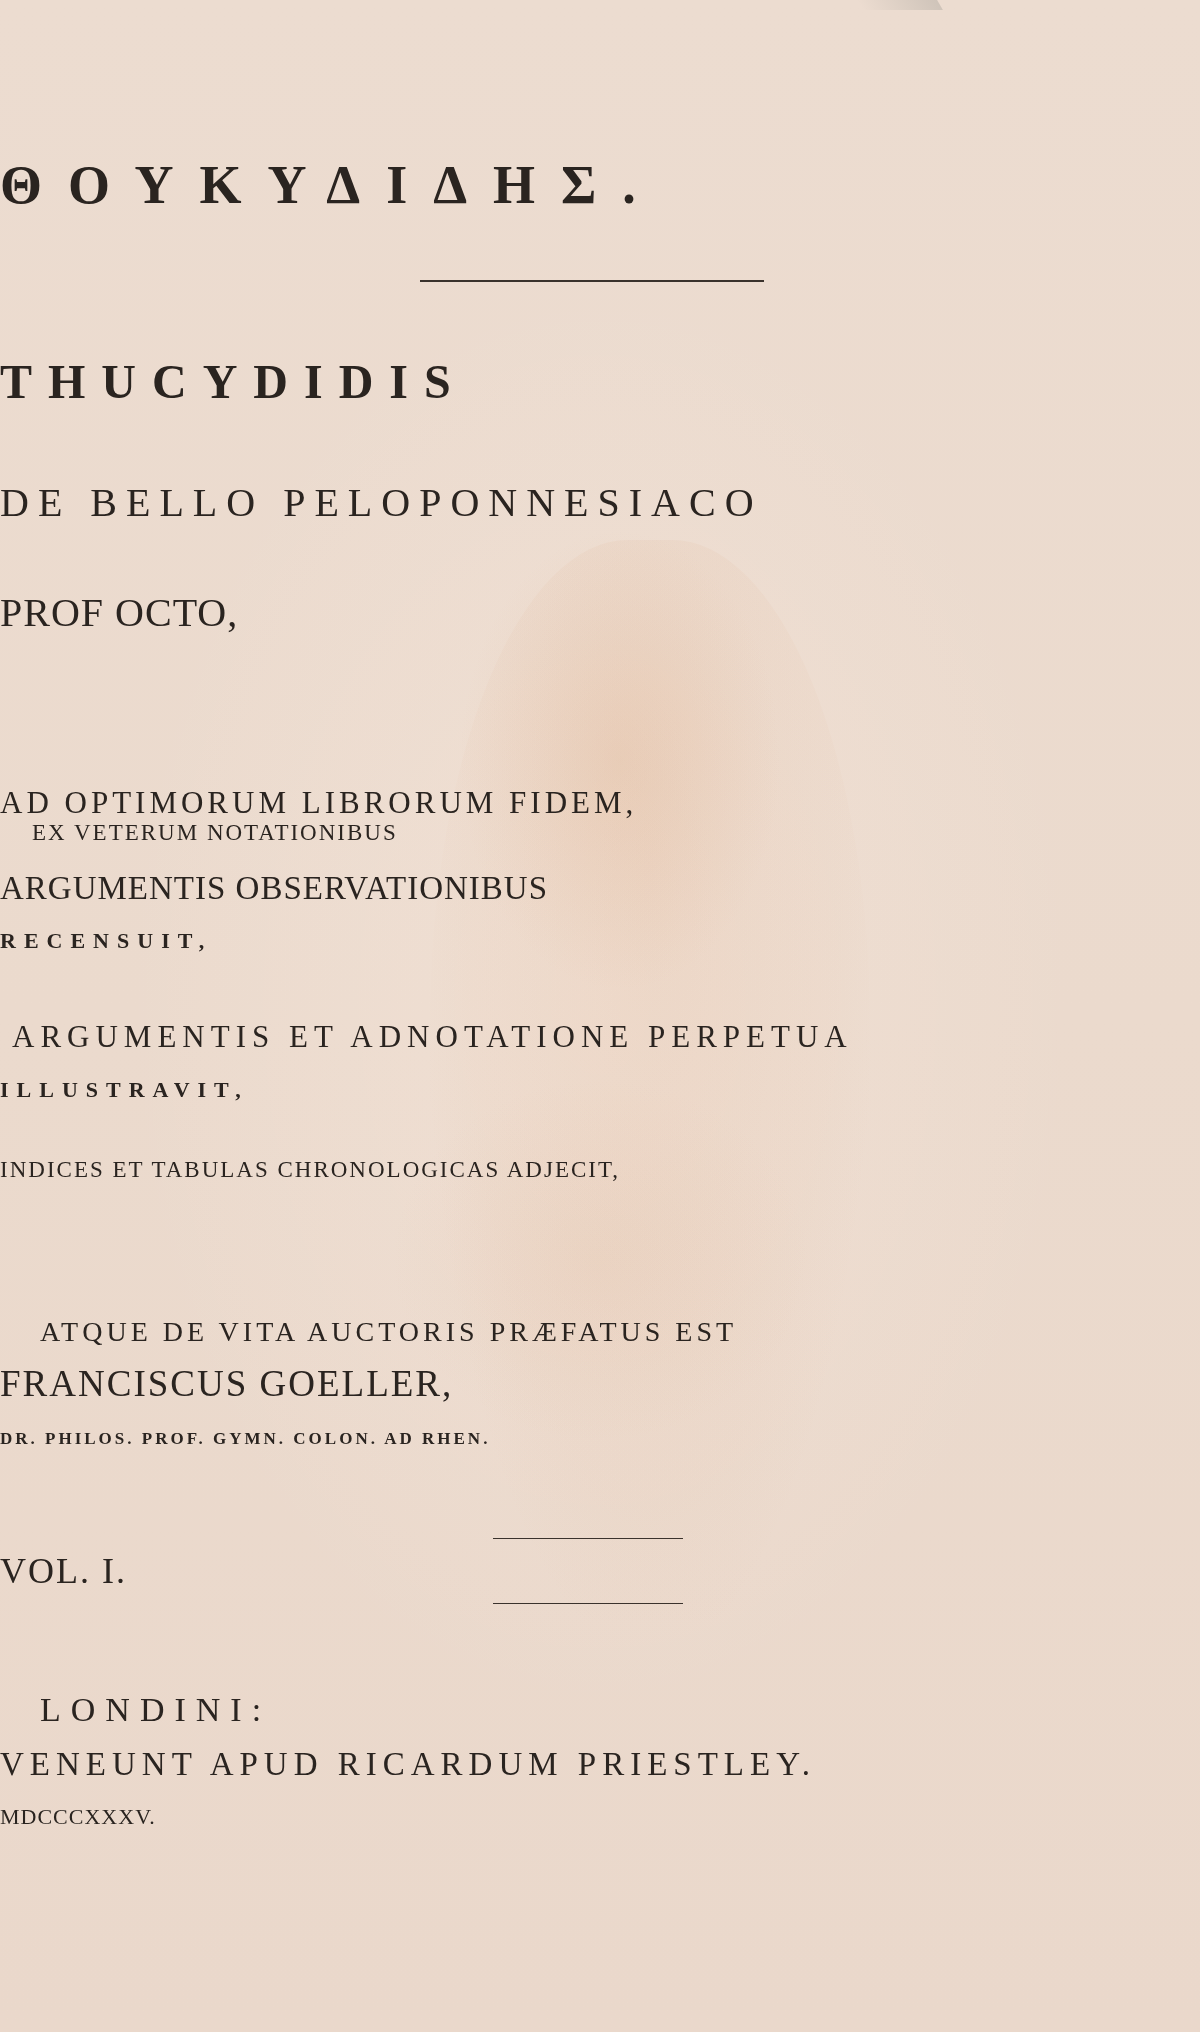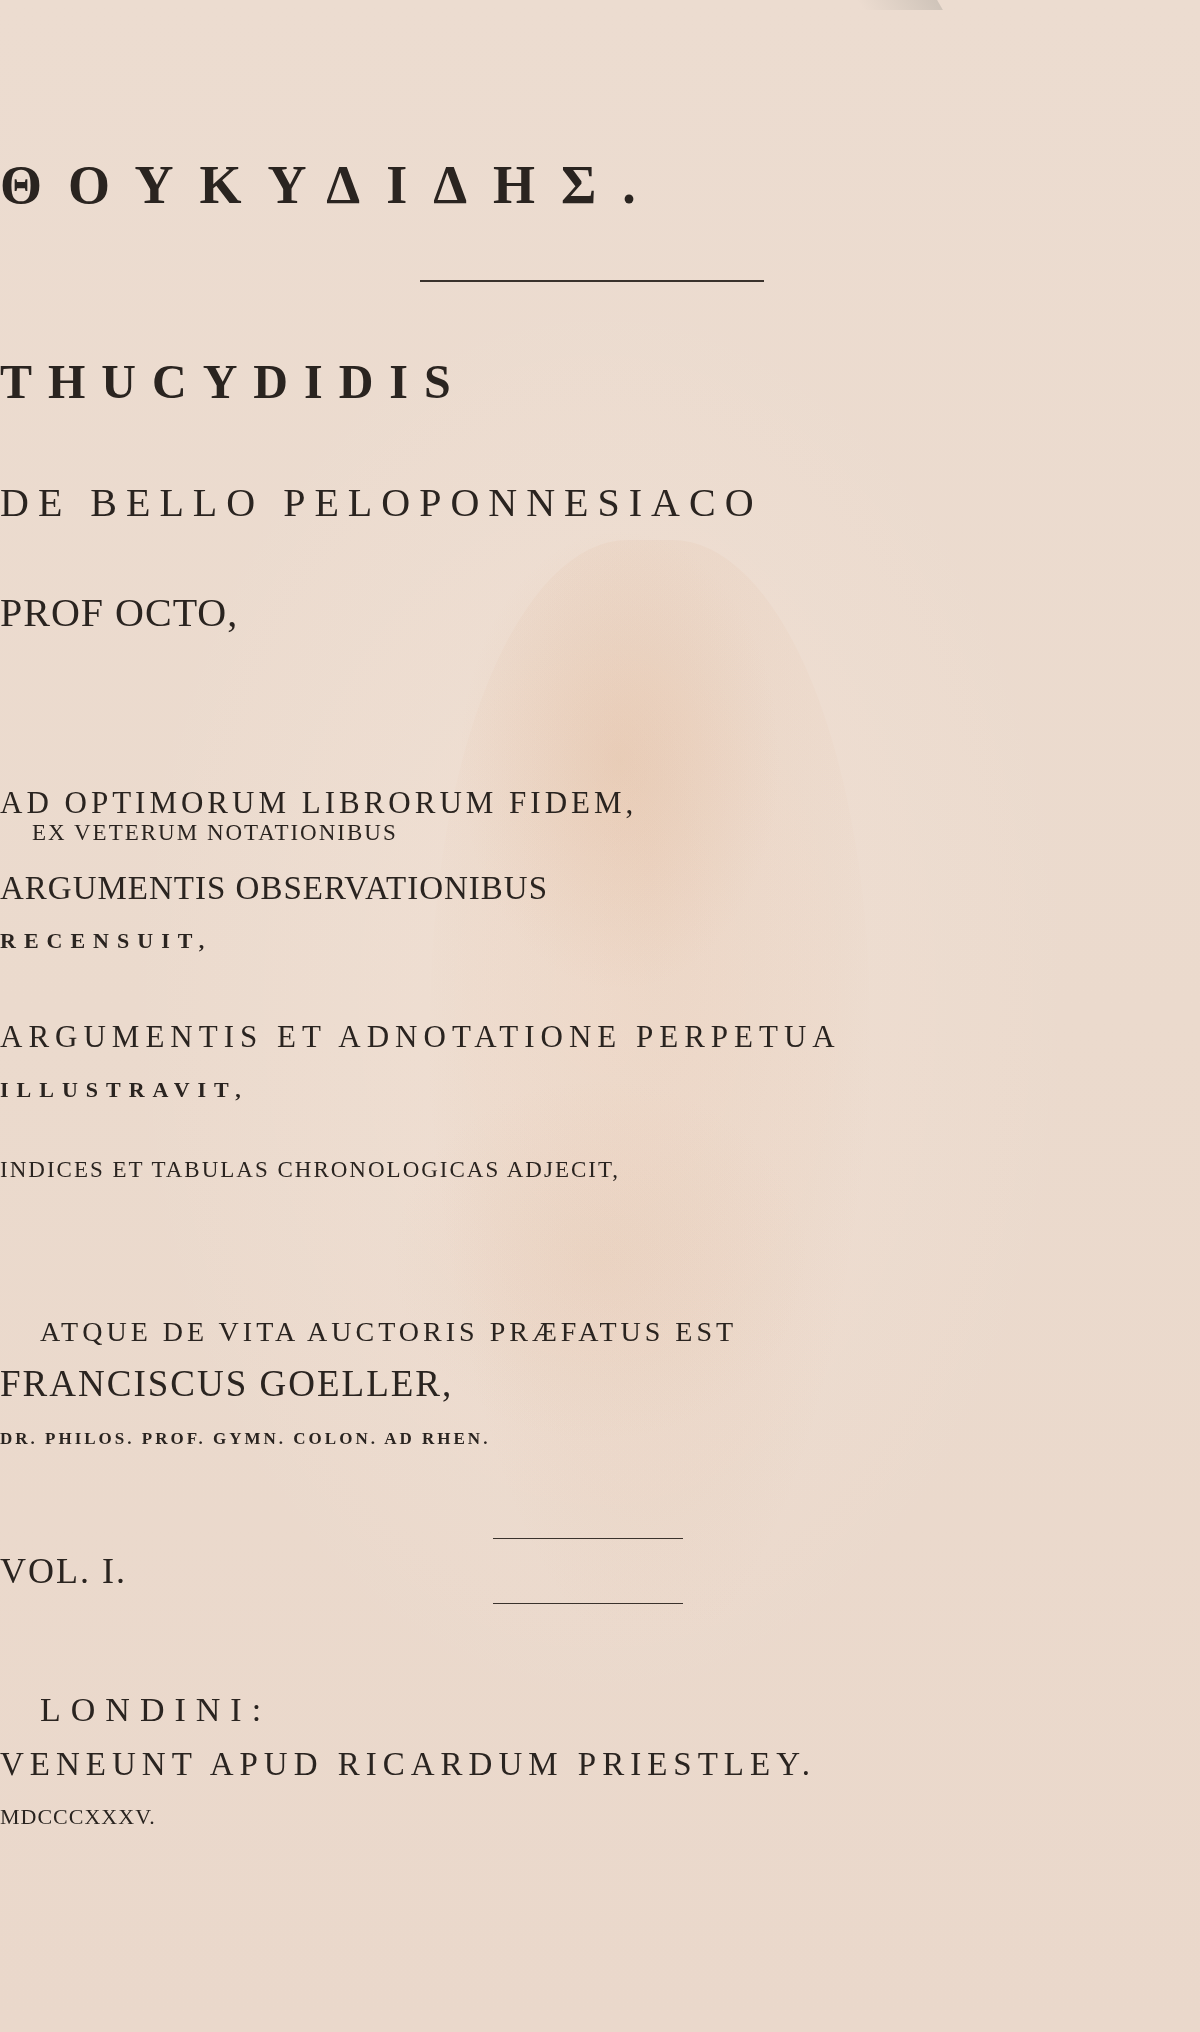--- a/index.html
+++ b/index.html
@@ -35,21 +35,21 @@
   }
   .greek { top:158px; font-size:54px; letter-spacing:26px; font-weight:bold; }
   .rule { position:absolute; height:2px; background:#3a322c; }
   .title { top:358px; font-size:48px; letter-spacing:16px; font-weight:bold; }
   .sub1 { top:483px; font-size:40px; letter-spacing:9px; }
   .libri { top:593px; font-size:40px; letter-spacing:1px; }
   .ad { top:743px; font-size:31px; letter-spacing:4px;margin-top:44px; }
   .ex { top:821px; font-size:23px; letter-spacing:2px;padding-left:32px; }
   .rec { top:872px; font-size:33px; letter-spacing:1px; }
   .recens { top:930px; font-size:22px; letter-spacing:8px; font-weight:bold; }
-  .arg { top:1021px; font-size:31px; letter-spacing:6px; }
+  .arg { top:1021px; font-size:31px; letter-spacing:6px;padding-left:12px; }
   .ill { top:1079px; font-size:22px; letter-spacing:8px; font-weight:bold; }
   .ind { top:1158px; font-size:23px; letter-spacing:2px; }
   .atque { top:1318px; font-size:28px; letter-spacing:4px;padding-left:40px; }
   .franc { top:1365px; font-size:37px; letter-spacing:2px; }
   .dr { top:1430px; font-size:17px; letter-spacing:3px; font-weight:bold; }
   .vol { top:1553px; font-size:36px; letter-spacing:2px; }
   .lond { top:1693px; font-size:34px; letter-spacing:10px;padding-left:40px; }
   .ven { top:1748px; font-size:33px; letter-spacing:6px; }
   .mdc { top:1806px; font-size:22px; letter-spacing:1px; }
 </style>

